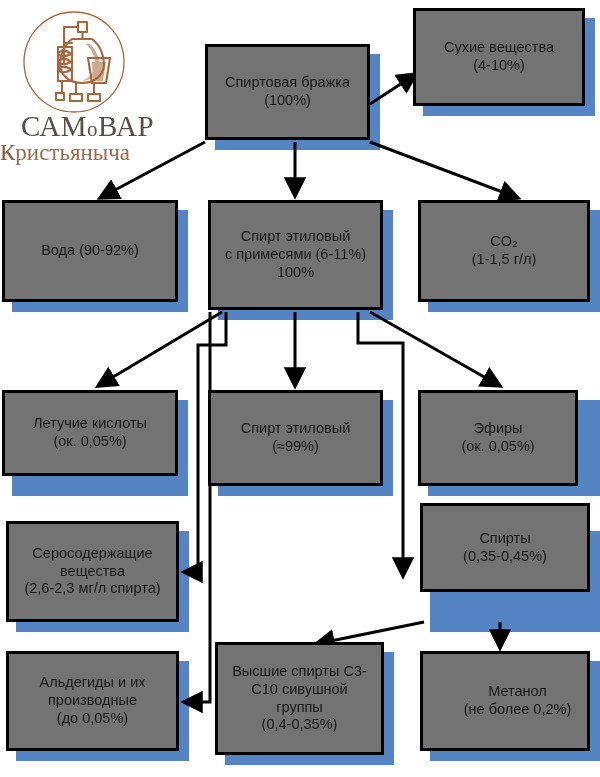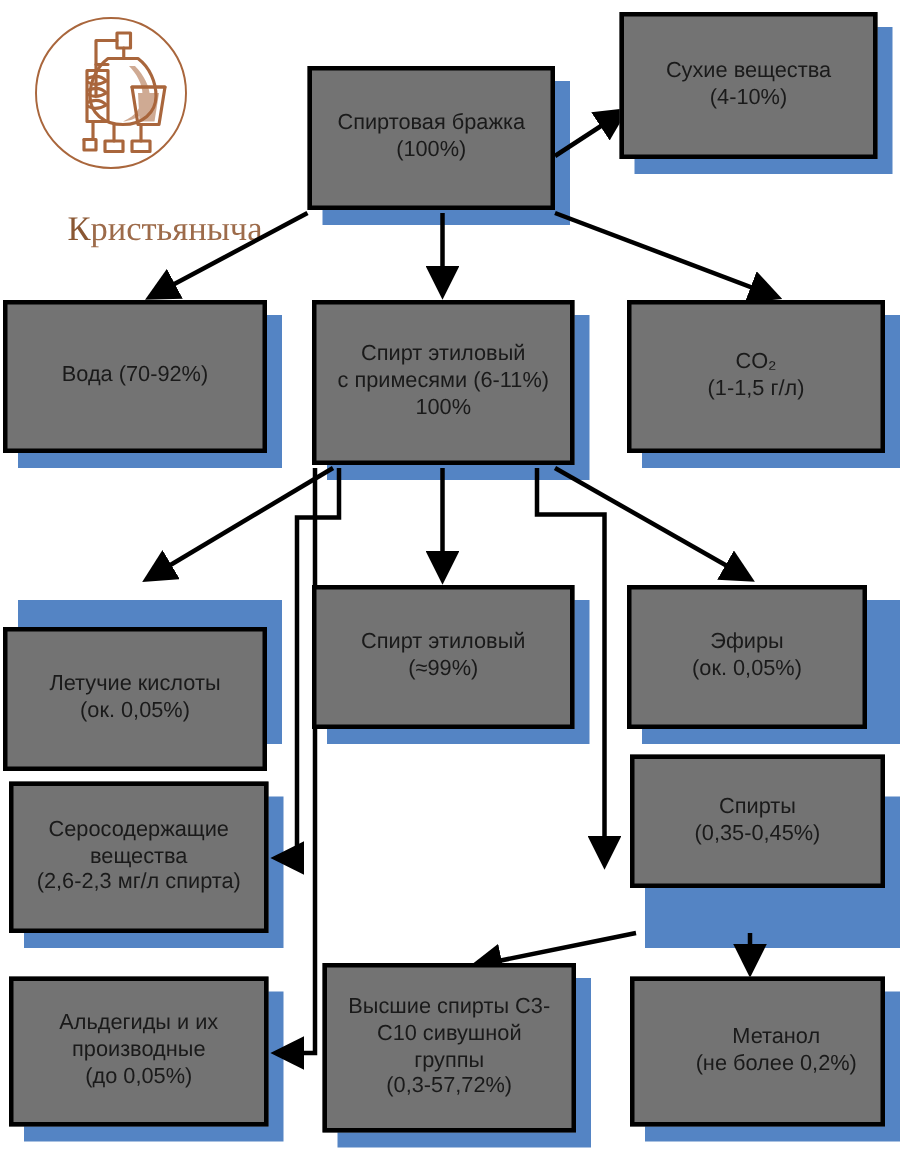--- a/index.html
+++ b/index.html
@@ -47,21 +47,21 @@
     white-space: nowrap;
   }
   .logo-word .lw-small {
     font-size: 21px;
   }
   .logo-sub {
     position: absolute;
     left: 0;
     top: 137px;
     width: 175px;
-    text-align: right;
+    text-align: left;
     font-family: "Liberation Serif", "DejaVu Serif", serif;
     font-size: 23px;
     color: #9d6b4a;
     line-height: 1;
     white-space: nowrap;
   }
   .logo-sub .lw-cap {
     color: #8a5733;
   }
   
@@ -130,20 +130,21 @@
         <path d="M76 73 v11"></path>
         <path d="M38 83 h8 v7 h-8 z"></path>
         <path d="M52 84 h12 v7 h-12 z"></path>
         <path d="M70 84 h12 v7 h-12 z"></path>
       </g>
       <g fill="#a9663c" opacity="0.55">
         <path d="M56 34 h16 c6 6 10 14 10 21 c0 9 -8 15 -18 16 c9 -4 13 -10 13 -18 c0 -7 -4 -14 -9 -19 z"></path>
         <path d="M74 52 h14 l-3 19 h-10 z"></path>
       </g>
     </svg>
+    <div class="logo-word"><span>САМ</span><span class="lw-small">о</span><span>ВАР</span></div>
     <div class="logo-sub"><span class="lw-cap">К</span><span>ристьяныча</span></div>
   </div>
 
   <svg class="edges" viewBox="0 0 600 777">
     <defs>
       <marker id="ah" viewBox="0 0 12 12" refX="10" refY="6" markerWidth="7.5" markerHeight="7.5" orient="auto-start-reverse">
         <path d="M0 0 L12 6 L0 12 z" fill="#000000"></path>
       </marker>
     </defs>
     <g stroke="#000000" stroke-width="3" fill="none" marker-end="url(#ah)">
@@ -180,35 +181,35 @@
         <div class="node-text">Спиртовая бражка
 (100%)</div>
       </div>
       <div class="shadow" style="left: 423px; top: 18px; width: 172px; height: 98px;"></div>
       <div class="node" style="left: 413px; top: 8px; width: 172px; height: 98px;">
         <div class="node-text">Сухие вещества
 (4-10%)</div>
       </div>
       <div class="shadow" style="left: 12px; top: 210px; width: 176px; height: 102px;"></div>
       <div class="node" style="left: 2px; top: 200px; width: 176px; height: 102px;">
-        <div class="node-text">Вода (70-92%)</div>
+        <div class="node-text">Вода (90-92%)</div>
       </div>
       <div class="shadow" style="left: 218px; top: 210px; width: 175px; height: 110px;"></div>
       <div class="node" style="left: 208px; top: 200px; width: 175px; height: 110px;">
         <div class="node-text">Спирт этиловый
 с примесями (6-11%)
 100%</div>
       </div>
       <div class="shadow" style="left: 428px; top: 210px; width: 172px; height: 102px;"></div>
       <div class="node" style="left: 418px; top: 200px; width: 172px; height: 102px;">
         <div class="node-text">CO₂
 (1-1,5 г/л)</div>
       </div>
       <div class="shadow" style="left: 12px; top: 400px; width: 176px; height: 96px;"></div>
-      <div class="node" style="left: 2px; top: 390px; width: 176px; height: 96px; margin-top: 28px;">
+      <div class="node" style="left: 2px; top: 390px; width: 176px; height: 86px;">
         <div class="node-text">Летучие кислоты
 (ок. 0,05%)</div>
       </div>
       <div class="shadow" style="left: 218px; top: 400px; width: 175px; height: 96px;"></div>
       <div class="node" style="left: 208px; top: 390px; width: 175px; height: 96px;">
         <div class="node-text">Спирт этиловый
 (≈99%)</div>
       </div>
       <div class="shadow" style="left: 428px; top: 400px; width: 172px; height: 96px;"></div>
       <div class="node" style="left: 418px; top: 390px; width: 160px; height: 96px;">
@@ -230,21 +231,21 @@
       <div class="node" style="left: 6px; top: 651px; width: 173px; height: 100px; align-items: center;">
         <div class="node-text">Альдегиды и их
 производные
 (до 0,05%)</div>
       </div>
       <div class="shadow" style="left: 225px; top: 652px; width: 169px; height: 113px;"></div>
       <div class="node" style="left: 215px; top: 642px; width: 169px; height: 113px;">
         <div class="node-text">Высшие спирты С3-
 С10 сивушной
 группы
-(0,3-57,72%)</div>
+(0,4-0,35%)</div>
       </div>
       <div class="shadow" style="left: 430px; top: 661px; width: 170px; height: 100px;"></div>
       <div class="node" style="left: 420px; top: 651px; width: 170px; height: 100px; padding-left: 29px;">
         <div class="node-text">Метанол
 (не более 0,2%)</div>
       </div>
     </div>
 
 </div>
 

